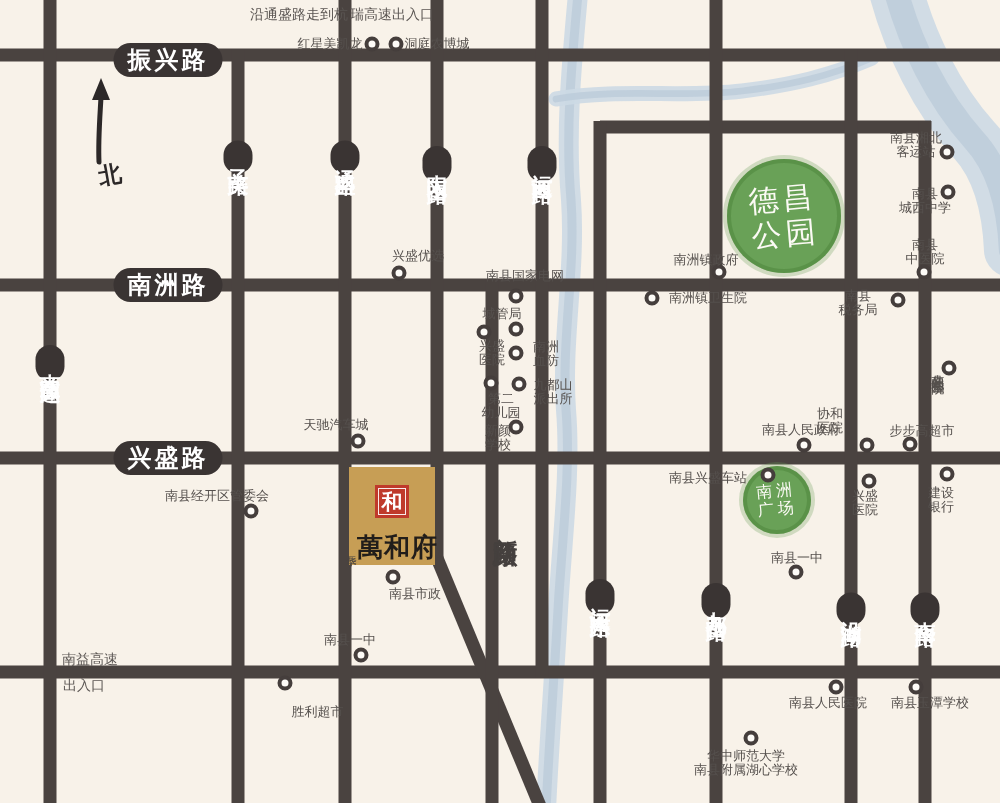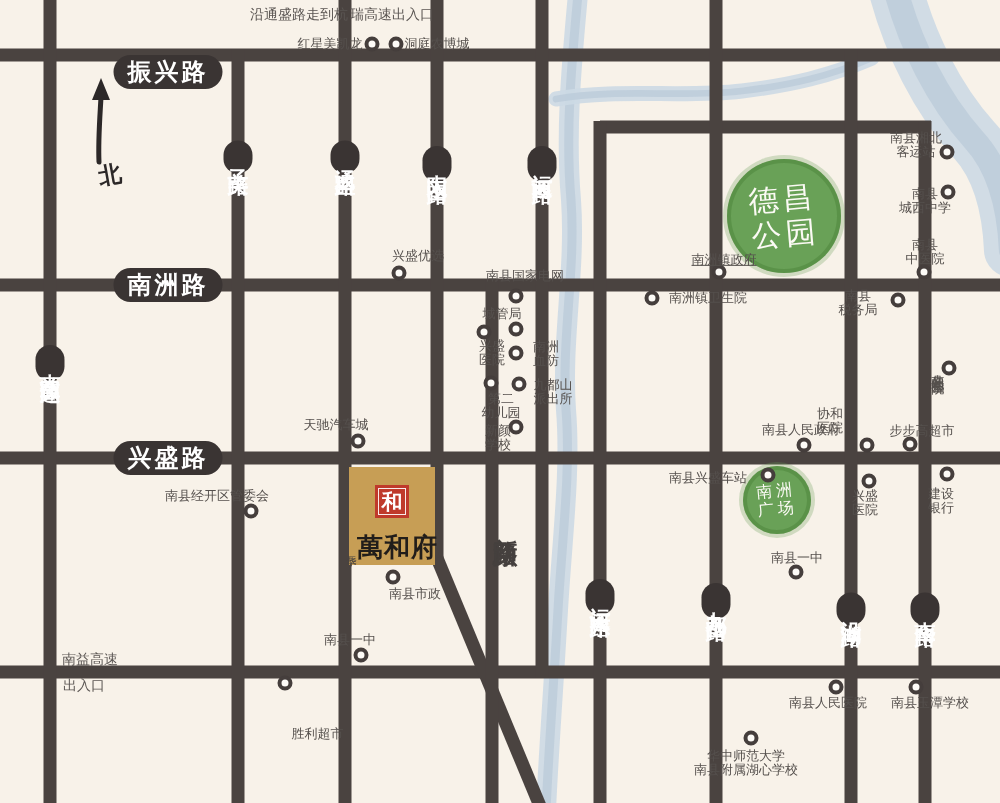--- a/index.html
+++ b/index.html
@@ -89,21 +89,21 @@
       <div class="park" style="left: 784px; top: 216px; width: 114px; height: 114px; background: rgb(105, 161, 87);">
         <div class="park-label" style="font-size: 30px;">德昌
 公园</div>
       </div>
       <div class="park" style="left: 777px; top: 500px; width: 68px; height: 68px; background: rgb(105, 161, 87);">
         <div class="park-label" style="font-size: 16px;">南洲
 广场</div>
       </div>
     </div>
   <div class="layer" id="pill-layer">
-      <div class="pill h" style="left: 168px; top: 72px;">振兴路</div>
+      <div class="pill h" style="left: 168px; top: 60px;">振兴路</div>
       <div class="pill h" style="left: 168px; top: 285px;">南洲路</div>
       <div class="pill h" style="left: 168px; top: 458px;">兴盛路</div>
       <div class="pill v" style="left: 50px; top: 363px;">南益高速</div>
       <div class="pill v" style="left: 238px; top: 157px;">子美路</div>
       <div class="pill v" style="left: 345px; top: 157px;">通盛路</div>
       <div class="pill v" style="left: 437px; top: 164px;">太阳山路</div>
       <div class="pill v" style="left: 542px; top: 164px;">运河西路</div>
       <div class="pill v" style="left: 600px; top: 597px;">运河东路</div>
       <div class="pill v" style="left: 716px; top: 601px;">九都山路</div>
       <div class="pill v" style="left: 851px; top: 609px;">沿湖路</div>
@@ -156,23 +156,23 @@
 学校</div>
       <div class="dot" style="left: 322px; top: 441px;"></div>
       <div class="poi-label" style="left: 300px; top: 425px;">天驰汽车城</div>
       <div class="dot" style="left: 215px; top: 511px;"></div>
       <div class="poi-label" style="left: 181px; top: 496px;">南县经开区管委会</div>
       <div class="dot" style="left: 357px; top: 577px;"></div>
       <div class="poi-label" style="left: 379px; top: 594px;">南县市政</div>
       <div class="dot" style="left: 325px; top: 655px;"></div>
       <div class="poi-label" style="left: 314px; top: 640px;">南县一中</div>
       <div class="dot" style="left: 249px; top: 683px;"></div>
-      <div class="poi-label" style="left: 270px; top: 734px; padding-left: 23px;">胜利超市</div>
+      <div class="poi-label" style="left: 270px; top: 712px; padding-left: 23px;">胜利超市</div>
       <div class="dot" style="left: 683px; top: 272px;"></div>
-      <div class="poi-label" style="left: 688px; top: 260px; text-decoration: underline;">南洲镇政府</div>
+      <div class="poi-label" style="left: 670px; top: 260px;">南洲镇政府</div>
       <div class="dot" style="left: 616px; top: 298px;"></div>
       <div class="poi-label" style="left: 672px; top: 298px;">南洲镇卫生院</div>
       <div class="dot" style="left: 911px; top: 152px;"></div>
       <div class="poi-label" style="left: 880px; top: 145px;">南县湘北
 客运站</div>
       <div class="dot" style="left: 912px; top: 192px;"></div>
       <div class="poi-label" style="left: 889px; top: 201px;">南县
 城西中学</div>
       <div class="dot" style="left: 888px; top: 272px;"></div>
       <div class="poi-label" style="left: 889px; top: 252px;">南县
@@ -188,21 +188,21 @@
       <div class="poi-label" style="left: 794px; top: 421px;">协和
 医院</div>
       <div class="dot" style="left: 874px; top: 444px;"></div>
       <div class="poi-label" style="left: 886px; top: 431px;">步步高超市</div>
       <div class="dot" style="left: 732px; top: 475px;"></div>
       <div class="poi-label" style="left: 672px; top: 478px;">南县兴盛车站</div>
       <div class="dot" style="left: 833px; top: 481px;"></div>
       <div class="poi-label" style="left: 829px; top: 503px;">兴盛
 医院</div>
       <div class="dot" style="left: 911px; top: 474px;"></div>
-      <div class="poi-label" style="left: 905px; top: 501px;">建设
+      <div class="poi-label" style="left: 905px; top: 501px; font-family: Liberation Mono, monospace;">建设
 银行</div>
       <div class="dot" style="left: 760px; top: 572px;"></div>
       <div class="poi-label" style="left: 761px; top: 558px;">南县一中</div>
       <div class="dot" style="left: 800px; top: 687px;"></div>
       <div class="poi-label" style="left: 792px; top: 703px;">南县人民医院</div>
       <div class="dot" style="left: 880px; top: 687px;"></div>
       <div class="poi-label" style="left: 894px; top: 703px;">南县玉潭学校</div>
       <div class="dot" style="left: 715px; top: 738px;"></div>
       <div class="poi-label" style="left: 710px; top: 763px;">华中师范大学
 南县附属湖心学校</div>

